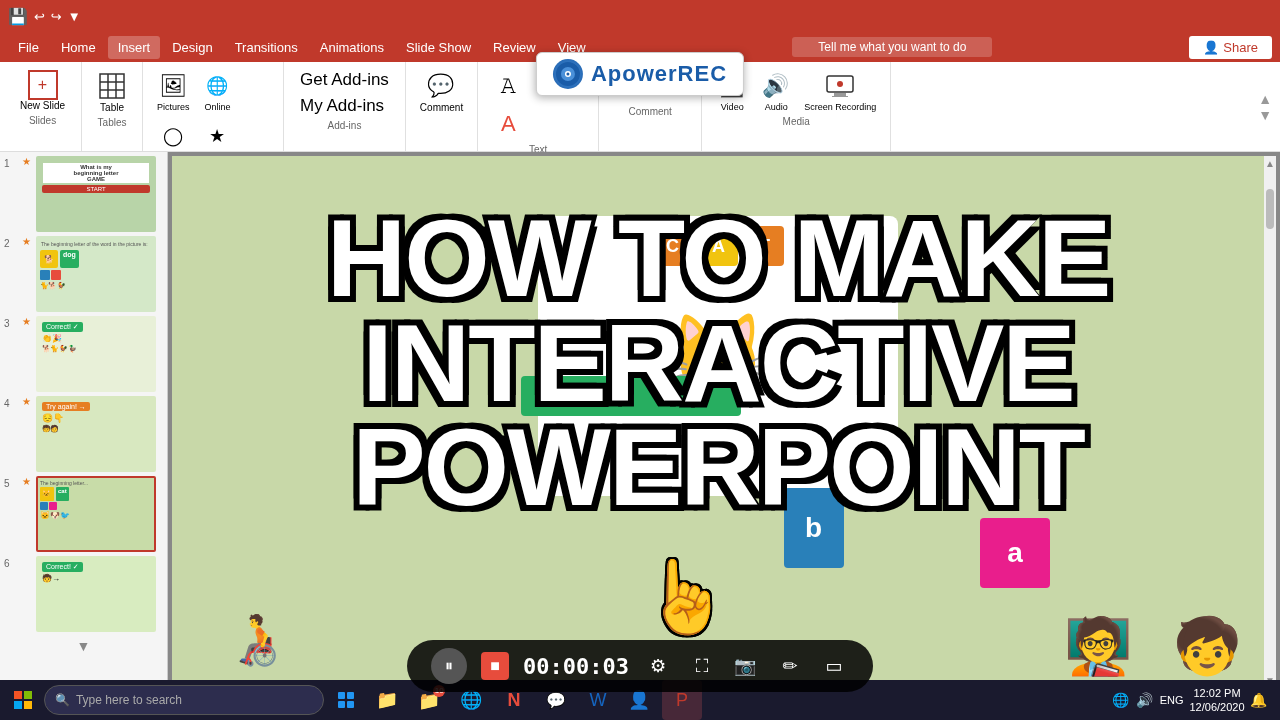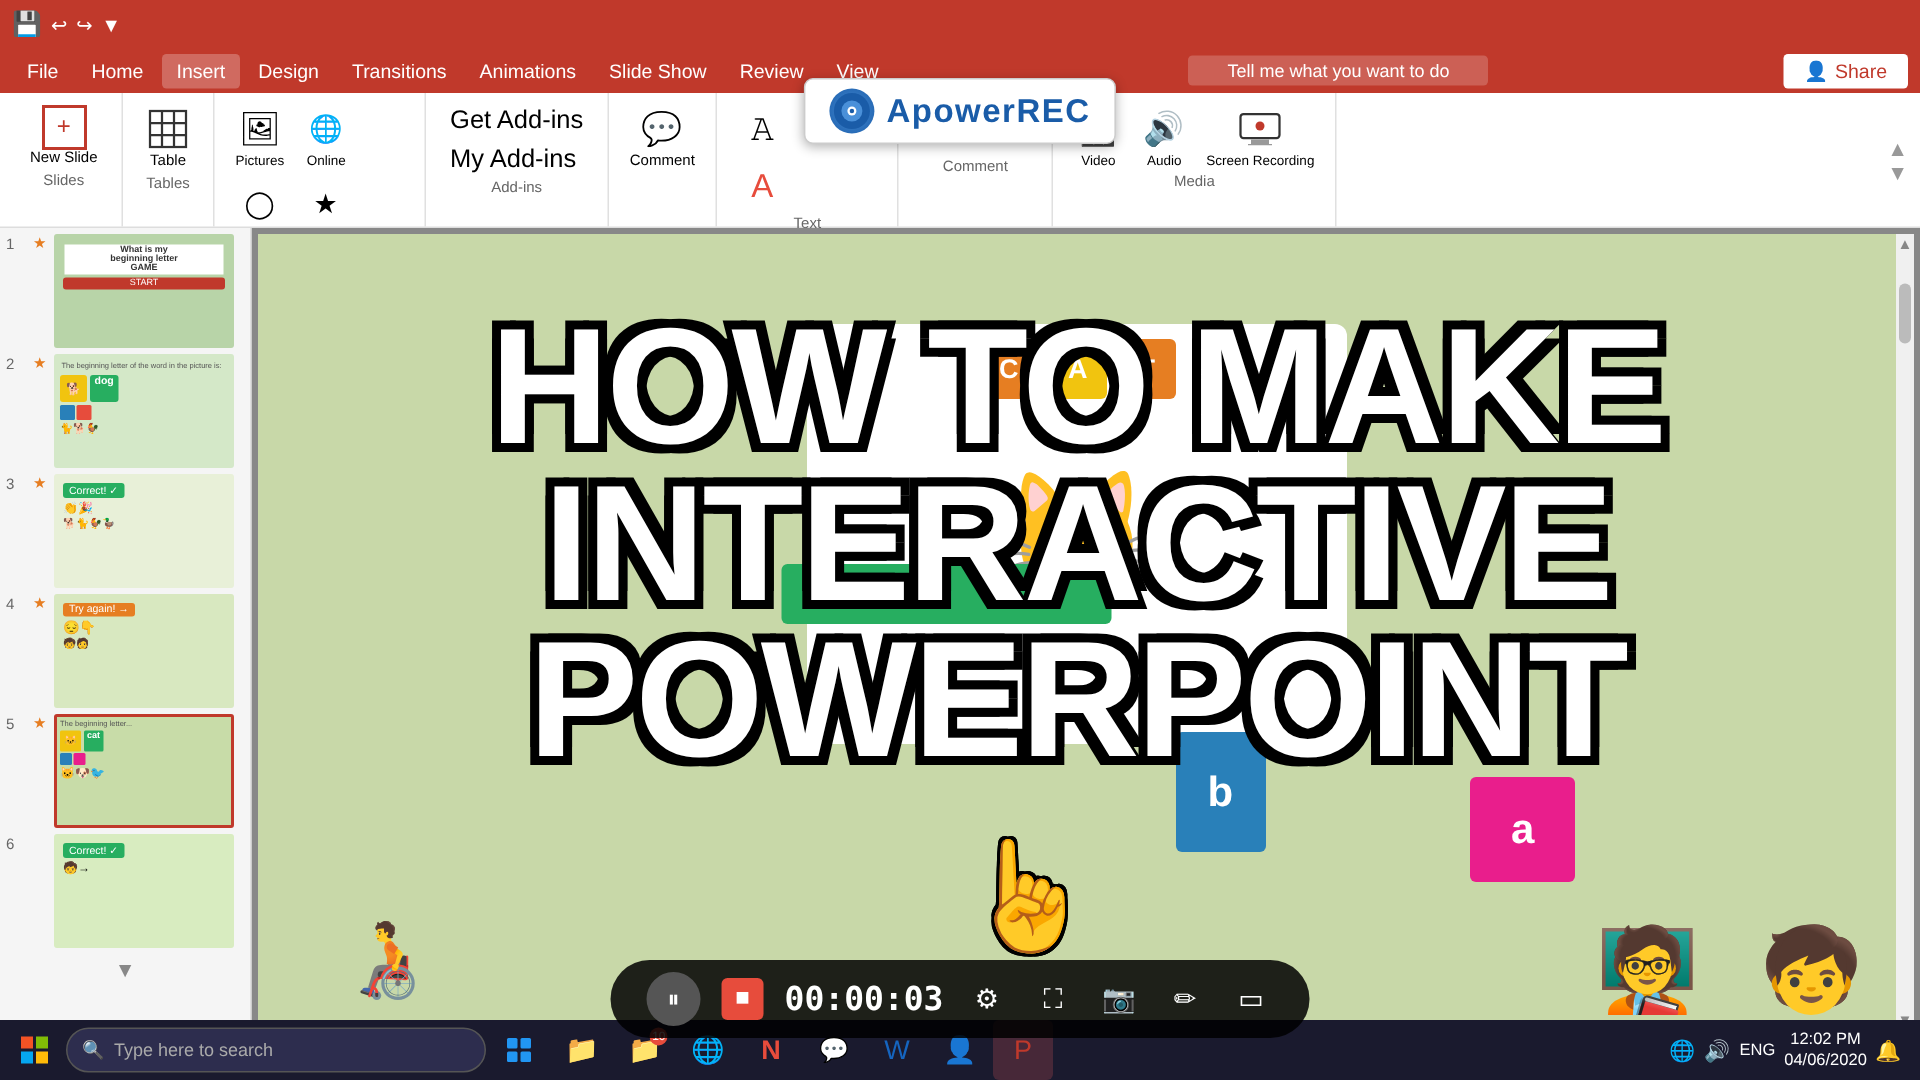--- a/index.html
+++ b/index.html
@@ -796,17 +796,17 @@
   <div class="task-app" style="color:#00aff0; font-size:16px;">💬</div>
   <div class="task-app" style="color:#1565c0; font-size:18px;">W</div>
   <div class="task-app" style="font-size:18px;">👤</div>
   <div class="task-app" style="color:#c0392b; font-size:18px; background:rgba(255,100,100,0.2);">P</div>
   <div class="task-right">
     <span style="font-size:14px; cursor:pointer;">🌐</span>
     <span style="font-size:14px; cursor:pointer;">🔊</span>
     <span style="cursor:pointer;">ENG</span>
     <div class="task-clock" style="cursor:pointer;">
       <div>12:02 PM</div>
-      <div>04/06/2020</div>
+      <div>12/06/2020</div>
     </div>
     <span style="font-size:14px; cursor:pointer;">🔔</span>
   </div>
 </div>
 
 </body></html>

